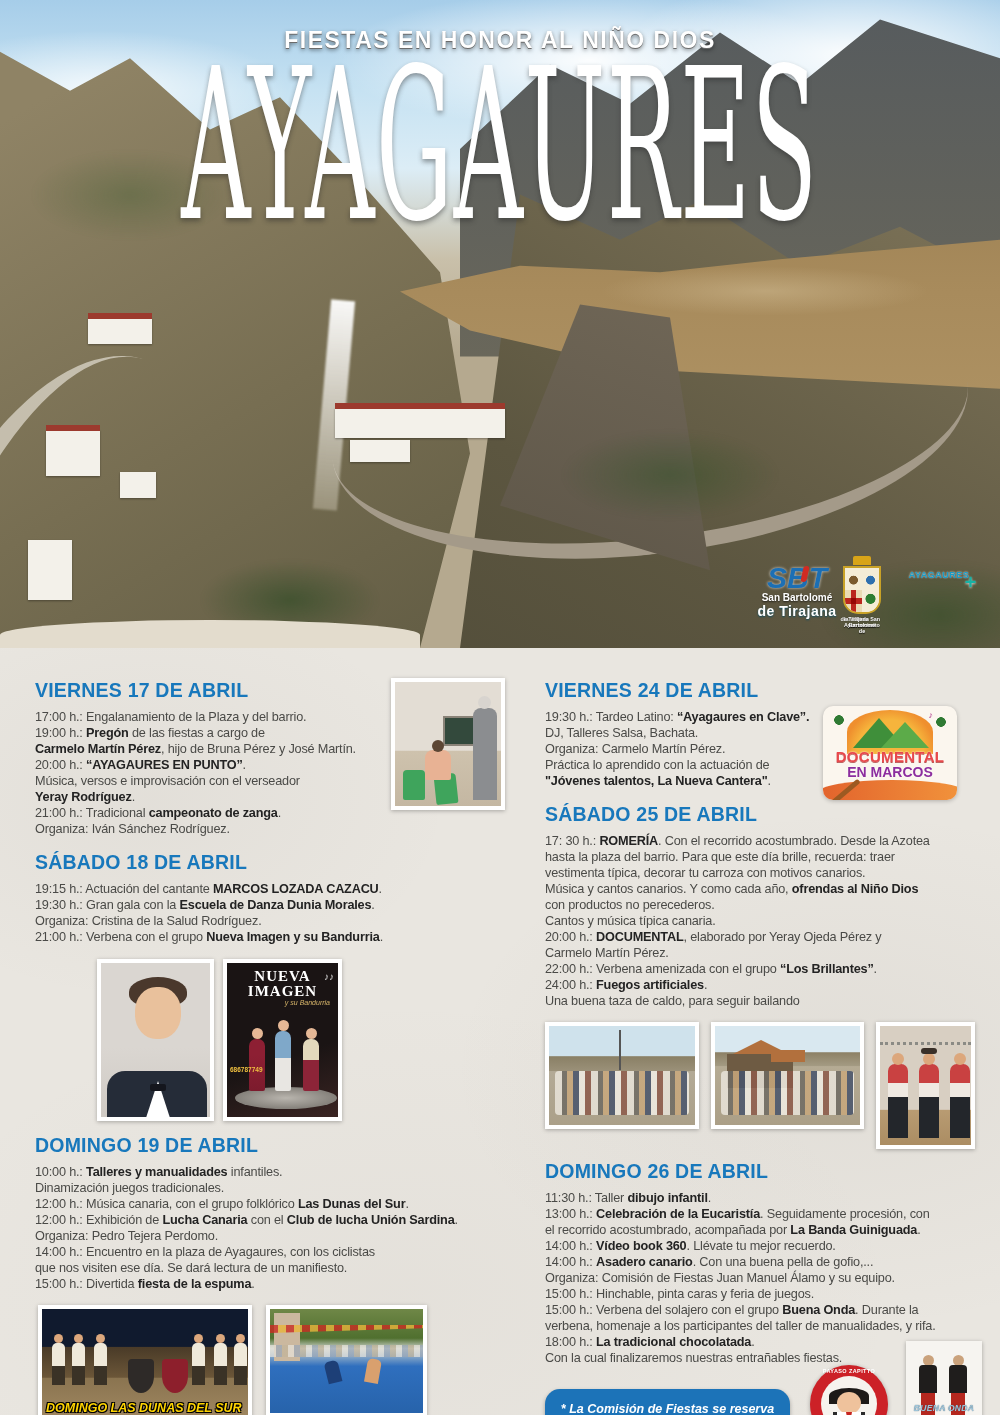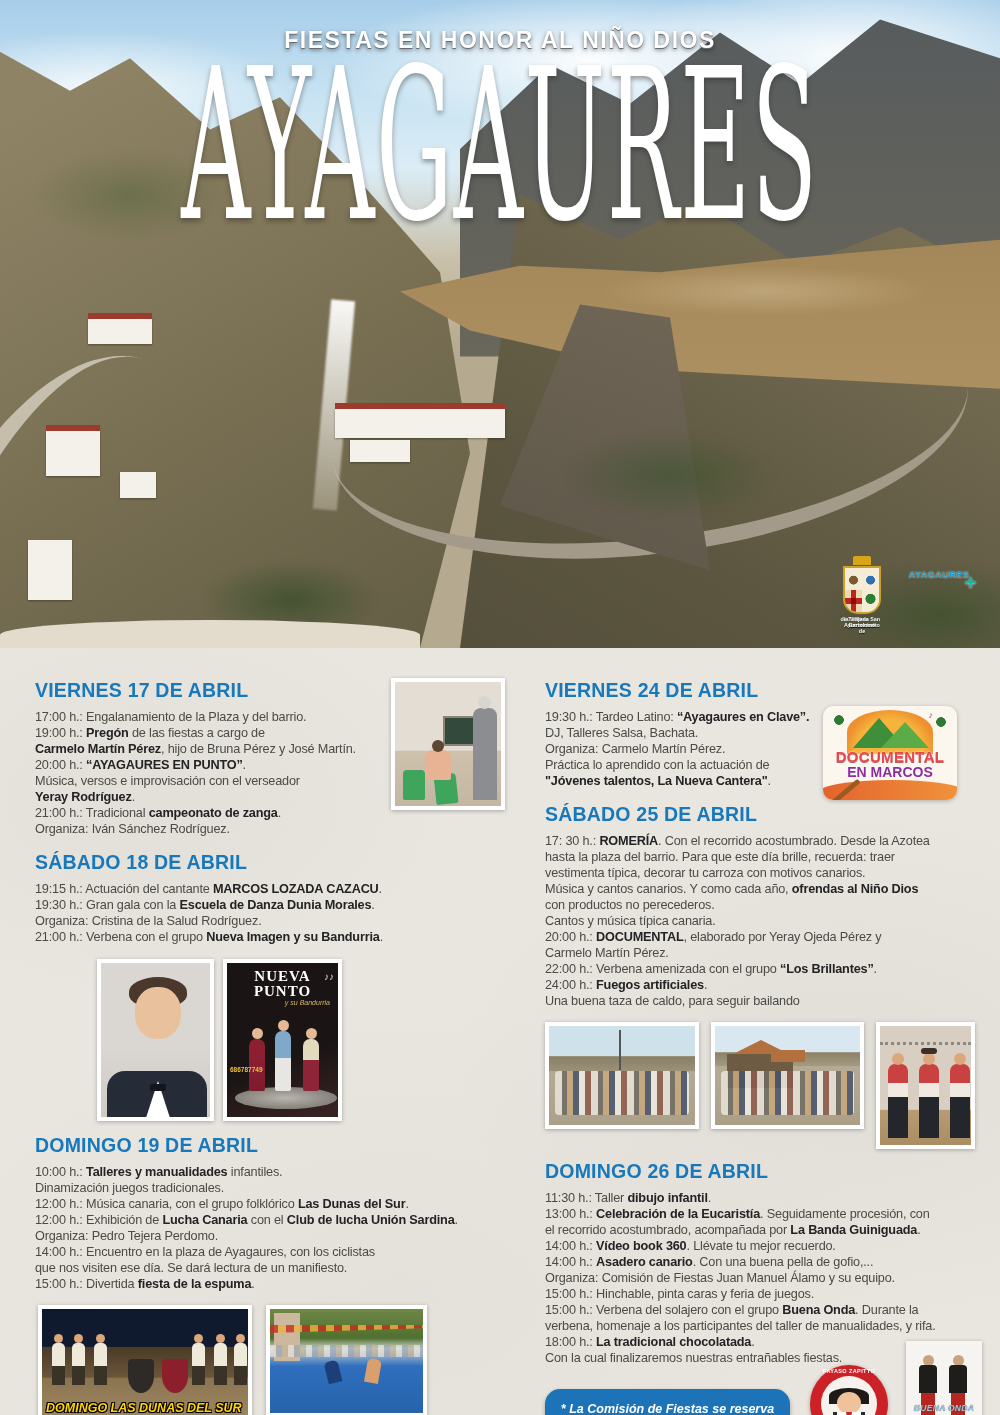--- a/index.html
+++ b/index.html
@@ -241,20 +241,26 @@
     <div class="house h4">
         <div class="roof"></div>
       </div>
     <div class="house h5"></div>
     <div class="house h6"></div>
     <div class="pale-band"></div>
 
     <div class="hero-subtitle">FIESTAS EN HONOR AL NIÑO DIOS</div>
     <div class="hero-title">AYAGAURES</div>
 
+    <div class="logo-sbt">
+      <div class="sbt-abbr">SBT</div>
+      <div class="sbt-red"></div>
+      <div class="sbt-l1">San Bartolomé</div>
+      <div class="sbt-l2">de Tirajana</div>
+    </div>
     <div class="logo-arms">
       <div class="crown"></div>
       <div class="shield">
         <div class="q q1"></div>
         <div class="q q2"></div>
         <div class="q q3"></div>
         <div class="q q4"></div>
       </div>
       <div class="arms-caption">
         <div>Iltre. Ayuntamiento de</div>
@@ -309,21 +315,21 @@
       <div class="photo-row row-a">
         <div class="ph boy">
           <div class="hair"></div>
           <div class="head"></div>
           <div class="body"></div>
           <div class="shirt"></div>
           <div class="bow"></div>
         </div>
         <div class="ph nueva">
           <div class="t1">
-            <span>NUEVA</span><br><span>PUNTO</span>
+            <span>NUEVA</span><br><span>IMAGEN</span>
           </div>
           <div class="note">♪♪</div>
           <div class="t2">y su Bandurria</div>
           <div class="floor"></div>
           <div class="fig f1"></div>
           <div class="fig f2"></div>
           <div class="fig f3"></div>
           <div class="phone">686787749</div>
         </div>
       </div>

